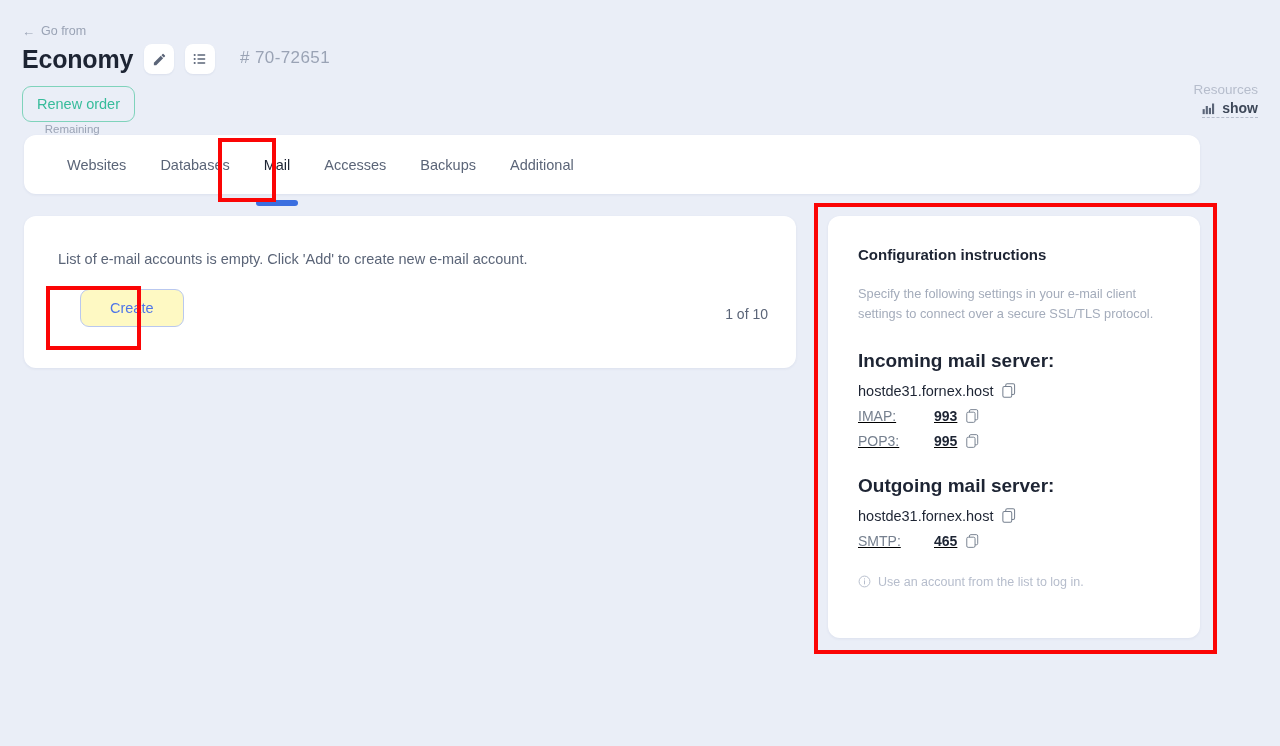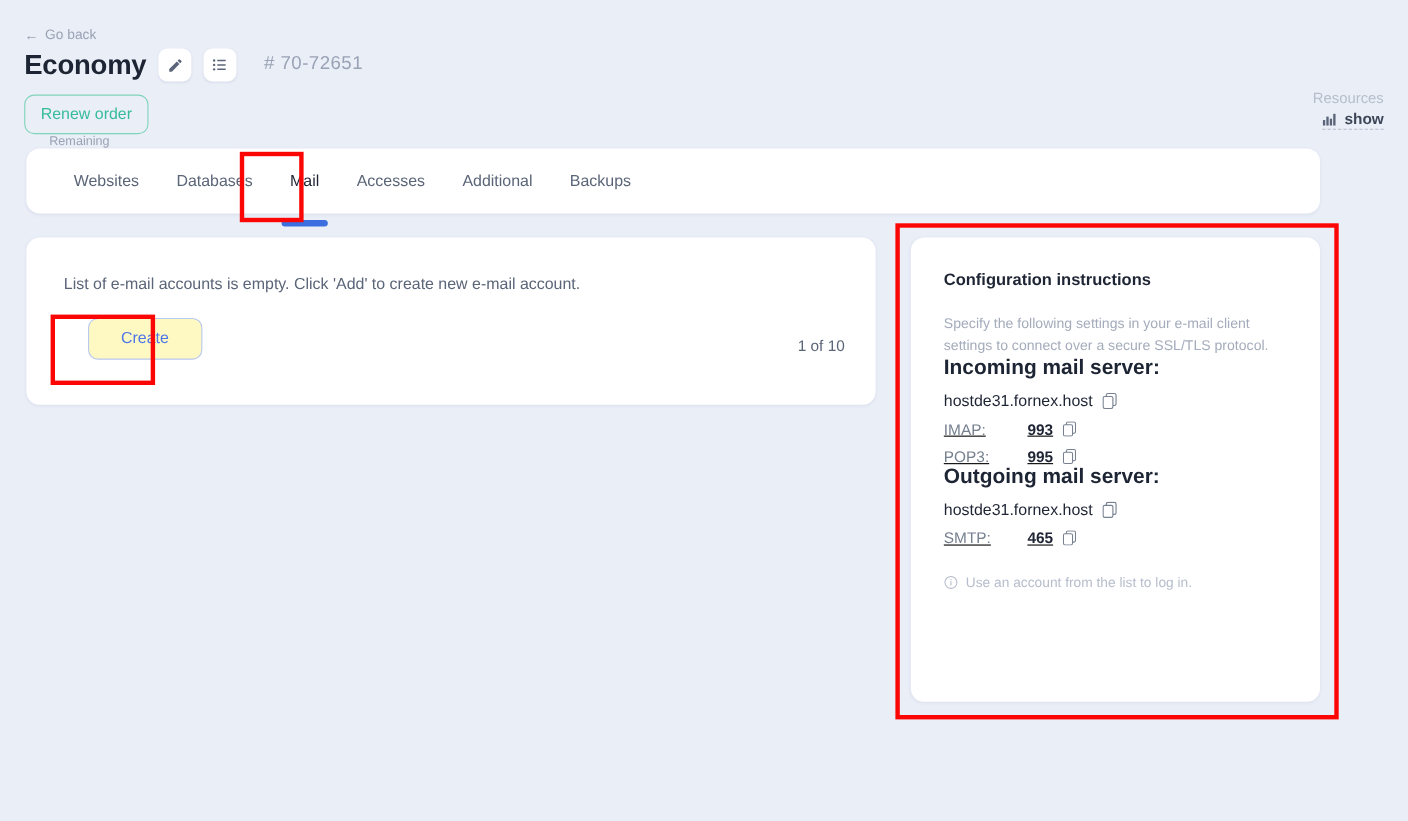--- a/index.html
+++ b/index.html
@@ -113,21 +113,21 @@
     position: absolute; left: 828px; top: 216px; width: 372px; height: 422px;
     background: #fff; border-radius: 12px;
     box-shadow: 0 1px 3px rgba(40,60,110,0.07);
     padding: 30px 30px 0 30px;
   }
   .config-title { font-size: 15px; font-weight: bold; color: #1d2433; }
   .config-desc {
     margin-top: 21px; font-size: 12.8px; color: #a4acbb; line-height: 1.55;
   }
   .srv-head {
-    font-size: 19px; font-weight: bold; color: #1d2433;
+    margin-top: 26px; font-size: 19px; font-weight: bold; color: #1d2433;
   }
   .srv-host {
     margin-top: 11px; display: flex; align-items: center; gap: 9px;
     font-size: 14.5px; color: #1d2433;
   }
   .port-row {
     margin-top: 9px; display: flex; align-items: center; font-size: 14px; text-decoration: underline;
   }
   .port-row .pname { color: #76808f; width: 54px; }
   .port-row .pval { color: #1d2433; font-weight: bold; margin-left: 22px; }
@@ -144,21 +144,21 @@
   #hl-create { left: 46px;  top: 286px; width: 95px;  height: 64px; }
   #hl-panel  { left: 814px; top: 203px; width: 403px; height: 451px; }
 </style>
 </head>
 <body>
 
 <div class="page">
 
   <div class="go-back">
     <span class="arrow">←</span>
-    <span>Go back</span>
+    <span>Go from</span>
   </div>
 
   <div class="title-row">
     <span class="plan-title">Economy</span>
     <span class="icon-btn">
       <svg width="15" height="15" viewBox="0 0 24 24">
         <path d="M3 17.25V21h3.75L17.81 9.94l-3.75-3.75L3 17.25zM20.71 7.04a1 1 0 0 0 0-1.41l-2.34-2.34a1 1 0 0 0-1.41 0l-1.83 1.83 3.75 3.75 1.83-1.83z" fill="#5b6578"></path>
       </svg>
     </span>
     <span class="icon-btn">
@@ -217,24 +217,24 @@
         <span>Databases</span>
       </div>
       <div class="tab active">
         <span>Mail</span>
         <span class="underline"></span>
       </div>
       <div class="tab">
         <span>Accesses</span>
       </div>
       <div class="tab">
+        <span>Backups</span>
+      </div>
+      <div class="tab">
         <span>Additional</span>
-      </div>
-      <div class="tab">
-        <span>Backups</span>
       </div>
     </div>
   </div>
 
   <div class="content-card">
     <div class="empty-msg">List of e-mail accounts is empty. Click 'Add' to create new e-mail account.</div>
     <button class="create-btn">Create</button>
     <div class="pager">1 of 10</div>
   </div>
 

